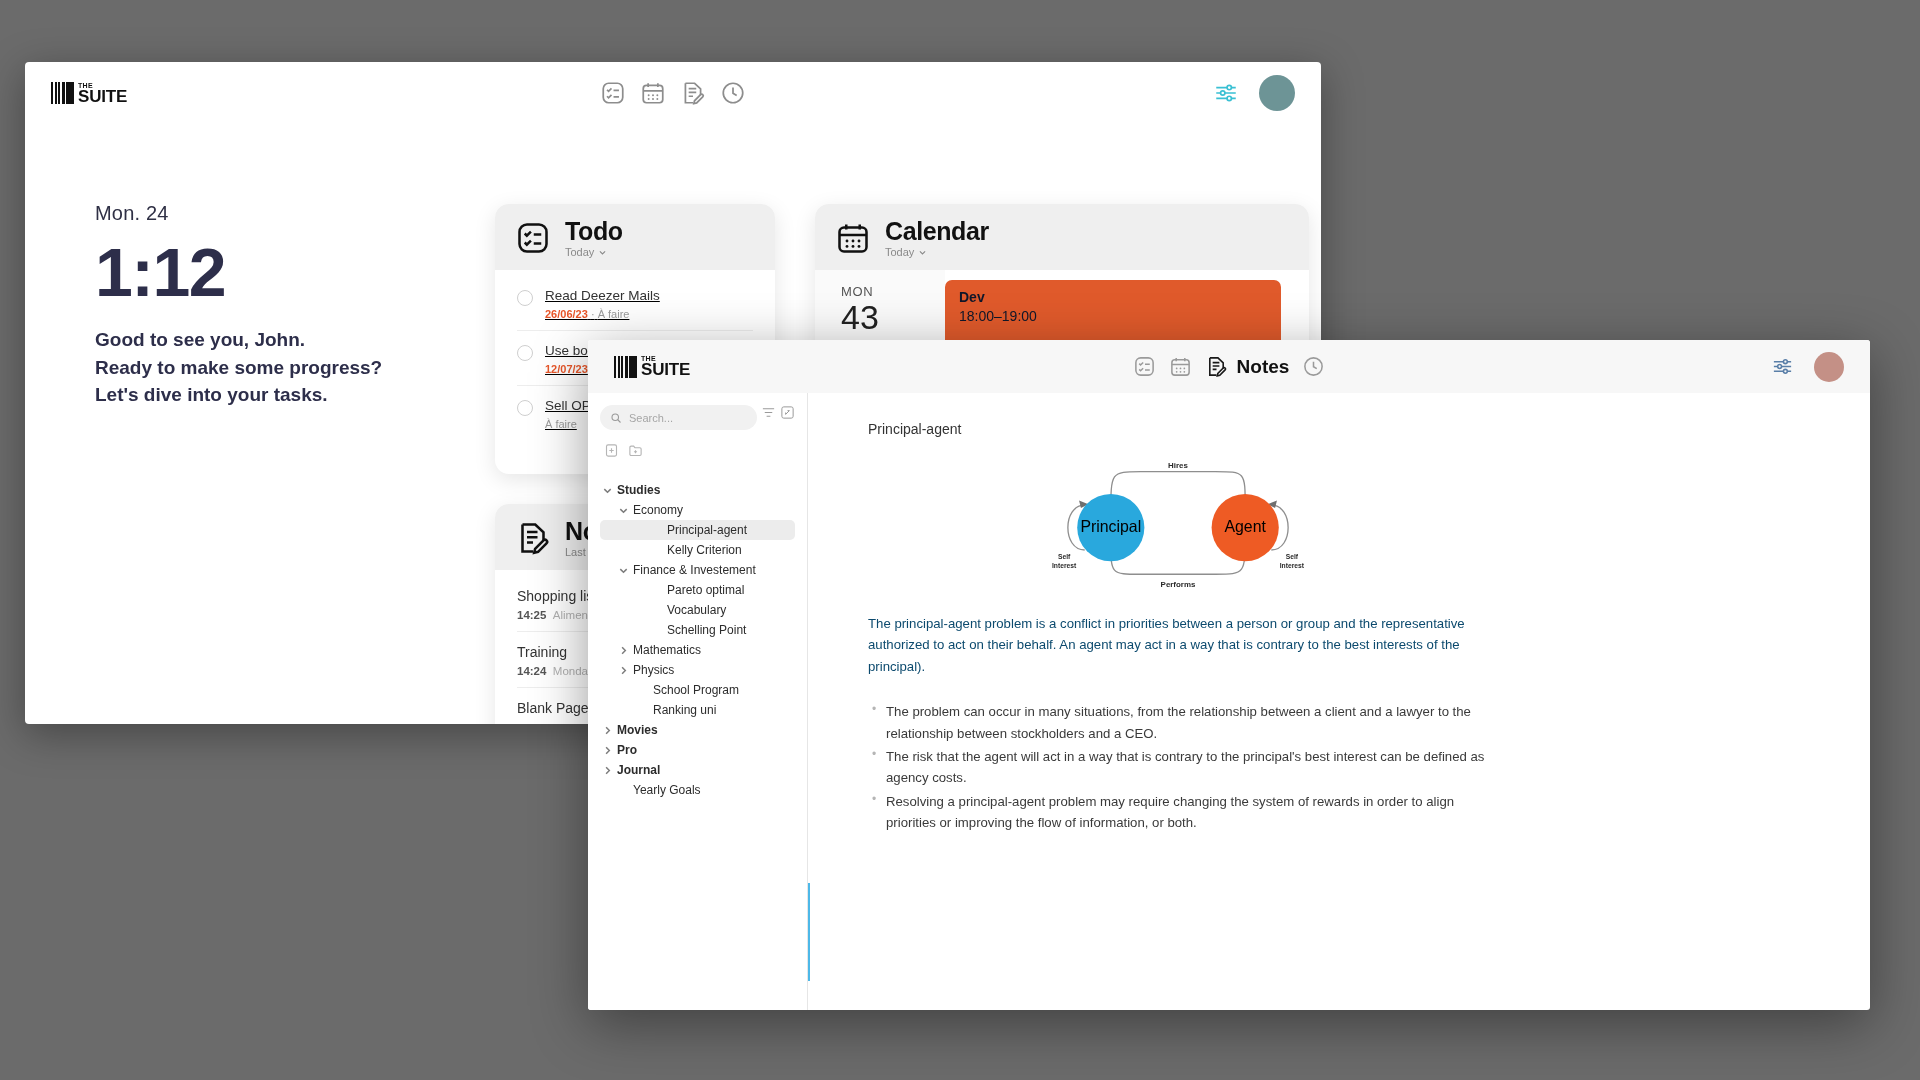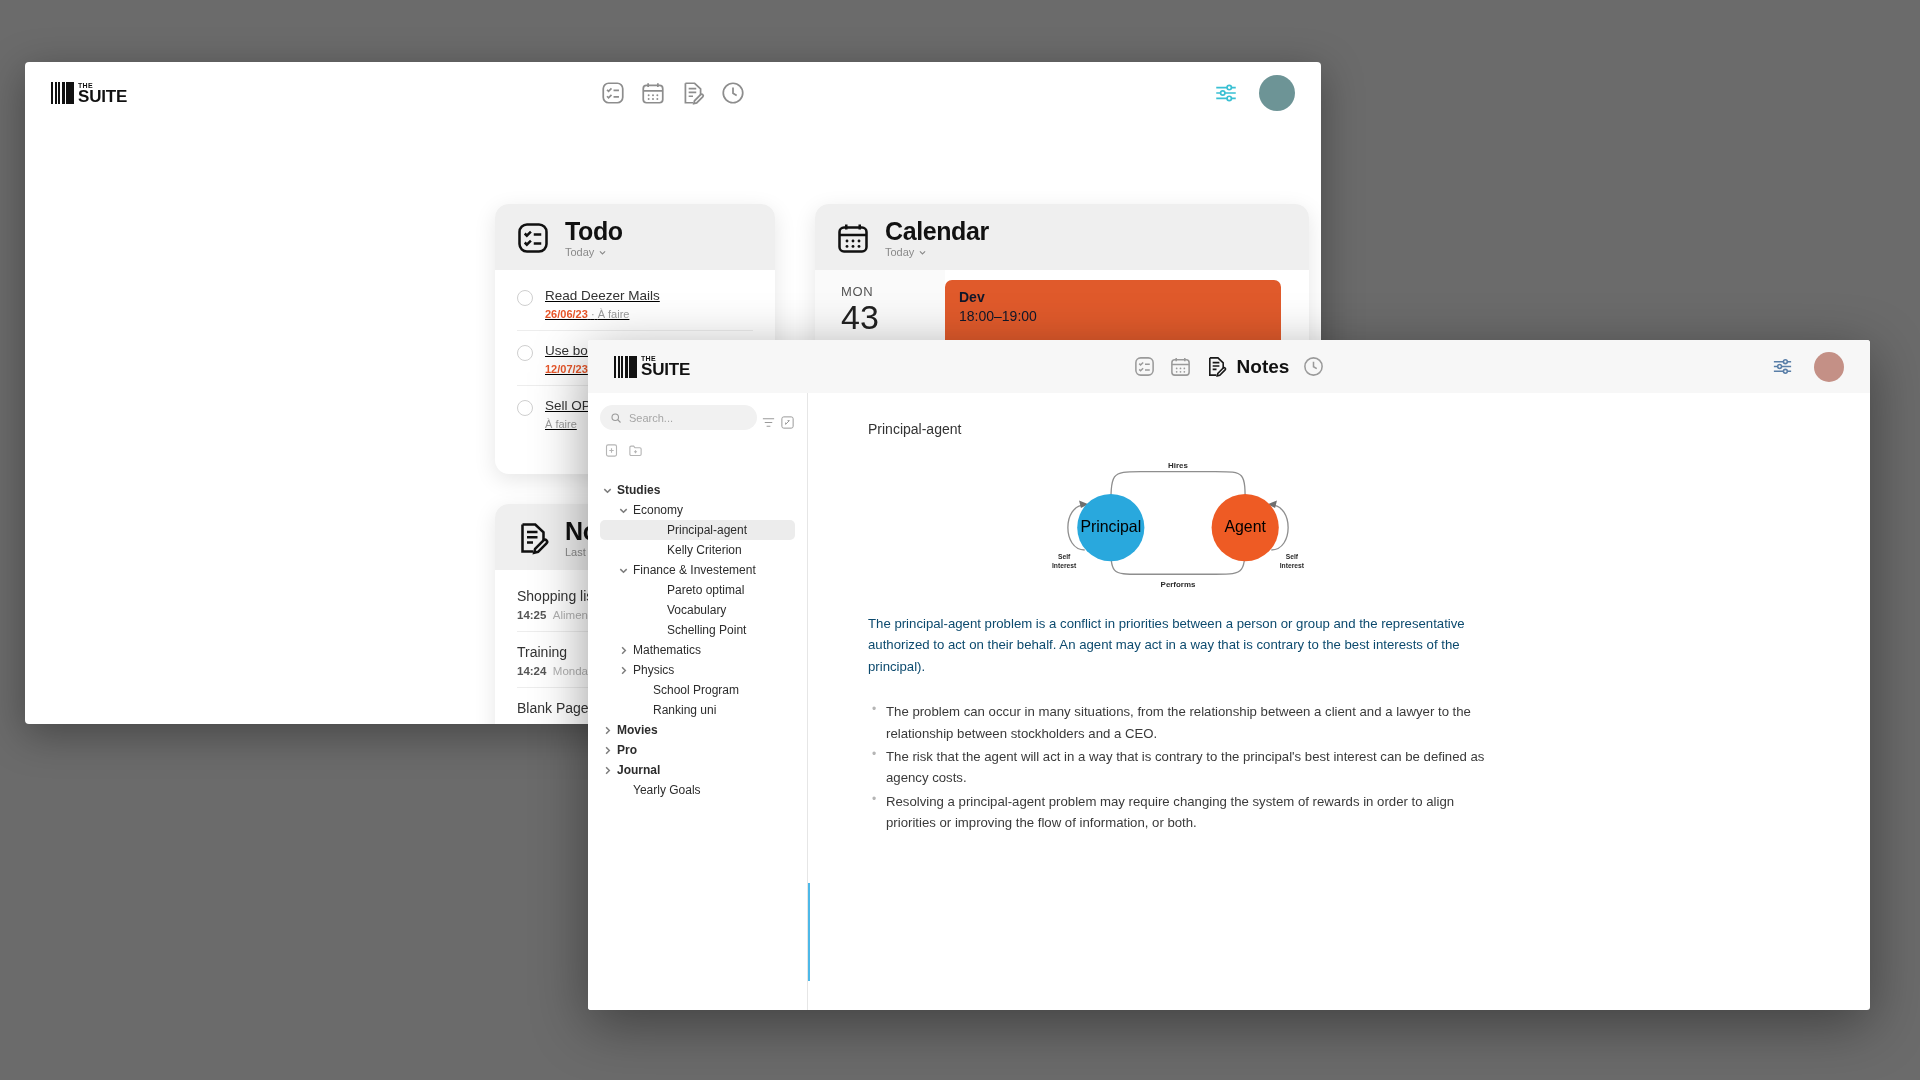--- a/index.html
+++ b/index.html
@@ -147,21 +147,21 @@
 
   .nw-body { flex: 1; display: flex; min-height: 0; }
 
   
   .nw-sidebar {
     width: 220px; flex: none;
     border-right: 1px solid #e6e6e6;
     padding: 12px 12px 0 12px;
     background: #fff;
   }
-  .search-row { display:flex; align-items:flex-end; gap: 4px; }
+  .search-row { display:flex; align-items:flex-start; gap: 4px; }
   .search-box {
     flex: 1; height: 25px; background: #f1f1f1; border-radius: 13px;
     display: flex; align-items: center; gap: 7px; padding: 0 10px;
   }
   .search-ico { width: 12px; height: 12px; color:#9a9a9a; flex:none; }
   .search-input {
     border: none; background: transparent; outline: none;
     font-family: "Liberation Sans", sans-serif; font-size: 11px; color:#555; width: 100%;
   }
   .search-input::placeholder { color: #a6a6a6; }
@@ -256,20 +256,29 @@
           <circle cx="15" cy="7" r="2"></circle>
         <path d="M3 12h4M11 12h10"></path>
           <circle cx="9" cy="12" r="2"></circle>
         <path d="M3 17h10M17 17h4"></path>
           <circle cx="15" cy="17" r="2"></circle>
       </svg>
       <div class="avatar"></div>
     </div>
   </div>
 
+  <div class="hero">
+    <div class="hero-date">Mon. 24</div>
+    <div class="hero-time">1:12</div>
+    <div class="hero-msg">
+      <div>Good to see you, John.</div>
+      <div>Ready to make some progress?</div>
+      <div>Let's dive into your tasks.</div>
+    </div>
+  </div>
 
   <div class="card" id="todo-card">
     <div class="card-head">
       <svg class="card-head-ico" viewBox="0 0 24 24" fill="none" stroke="currentColor" stroke-width="1.7">
         <rect x="3" y="3" width="18" height="18" rx="5"></rect>
           <path d="M6.5 9l1.4 1.4L10.6 7.8"></path>
           <path d="M12.5 9.6h5"></path>
           <path d="M6.5 15l1.4 1.4 2.7-2.6"></path>
           <path d="M12.5 15.6h5"></path>
       </svg>

